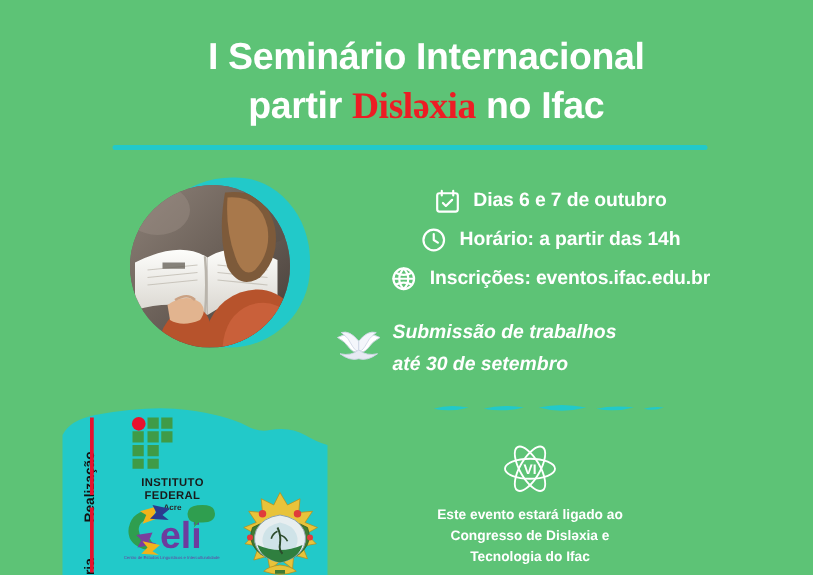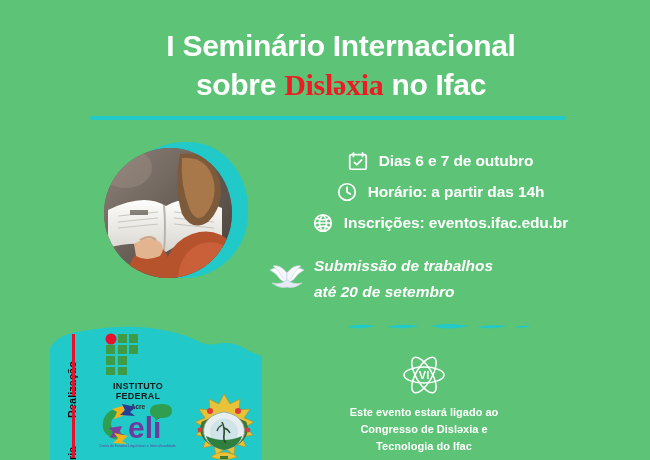--- a/index.html
+++ b/index.html
@@ -89,21 +89,21 @@
   .celi svg{ display:block; width:92px; height:48px; }
 
   .brasao{ position:absolute; left:190px; top:82px; width:68px; height:70px; }
   .brasao svg{ display:block; width:68px; height:70px; }
 </style>
 </head>
 <body>
 
 <div class="title-block">
   <span class="title-line">I Seminário Internacional</span>
-  <span class="title-line"><span>sobre </span><span class="accent">Disləxia</span><span> no Ifac</span></span>
+  <span class="title-line"><span>partir </span><span class="accent">Disləxia</span><span> no Ifac</span></span>
 </div>
 
 <div class="rule"></div>
 
 <div class="photo-wrap">
   <div class="photo-ring"></div>
   <div class="photo">
     <svg viewBox="0 0 128 130" preserveAspectRatio="xMidYMid slice" aria-hidden="true">
       <defs>
         <linearGradient id="bgph" x1="0" y1="0" x2="1" y2="1">
@@ -190,21 +190,21 @@
         <path d="M19 14 Q11 6 2 11 Q8 14 12 20 Q16 24 19 22 Z"></path>
         <path d="M19 14 Q12 5 5 7 Q11 11 14 18 Q17 23 19 21 Z" fill="#f4f6fb"></path>
         <path d="M19 14 Q27 6 36 11 Q30 14 26 20 Q22 24 19 22 Z"></path>
         <path d="M19 14 Q26 5 33 7 Q27 11 24 18 Q21 23 19 21 Z" fill="#f4f6fb"></path>
         <path d="M19 21 Q13 26 4 24 Q12 30 19 28 Q26 30 34 24 Q25 26 19 21 Z" fill="#e6eaf3"></path>
       </g>
     </svg>
   </span>
   <span class="subm-txt">
     <span>Submissão de trabalhos</span><br>
-    <span>até 20 de setembro</span>
+    <span>até 30 de setembro</span>
   </span>
 </div>
 
 <div class="dashes">
   <svg width="190" height="10" viewBox="0 0 190 10" aria-hidden="true">
     <g fill="#22c9c9">
       <path d="M2 5 Q14 1 30 4 Q16 8 2 5 Z"></path>
       <path d="M42 5 Q56 1 74 4 Q58 8 42 5 Z"></path>
       <path d="M86 4 Q104 0 124 4 Q104 9 86 4 Z"></path>
       <path d="M132 5 Q146 2 162 4 Q147 8 132 5 Z"></path>

